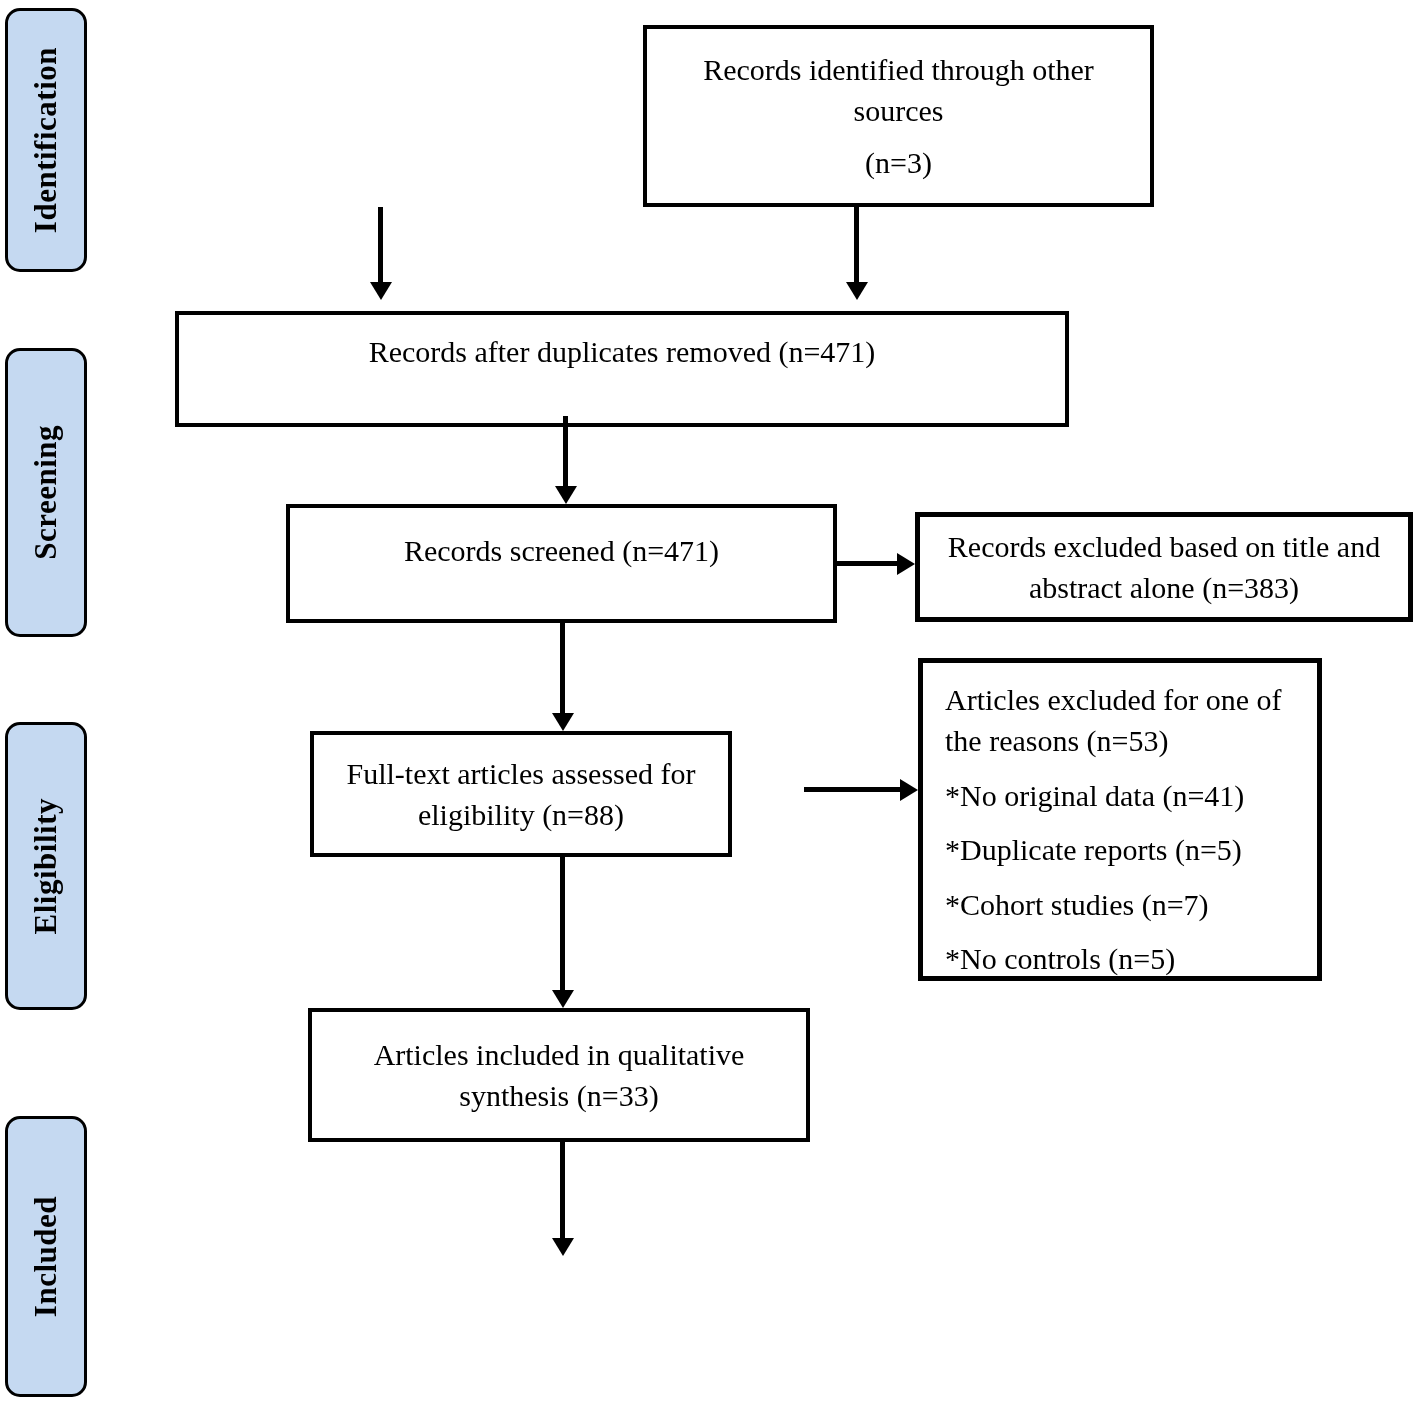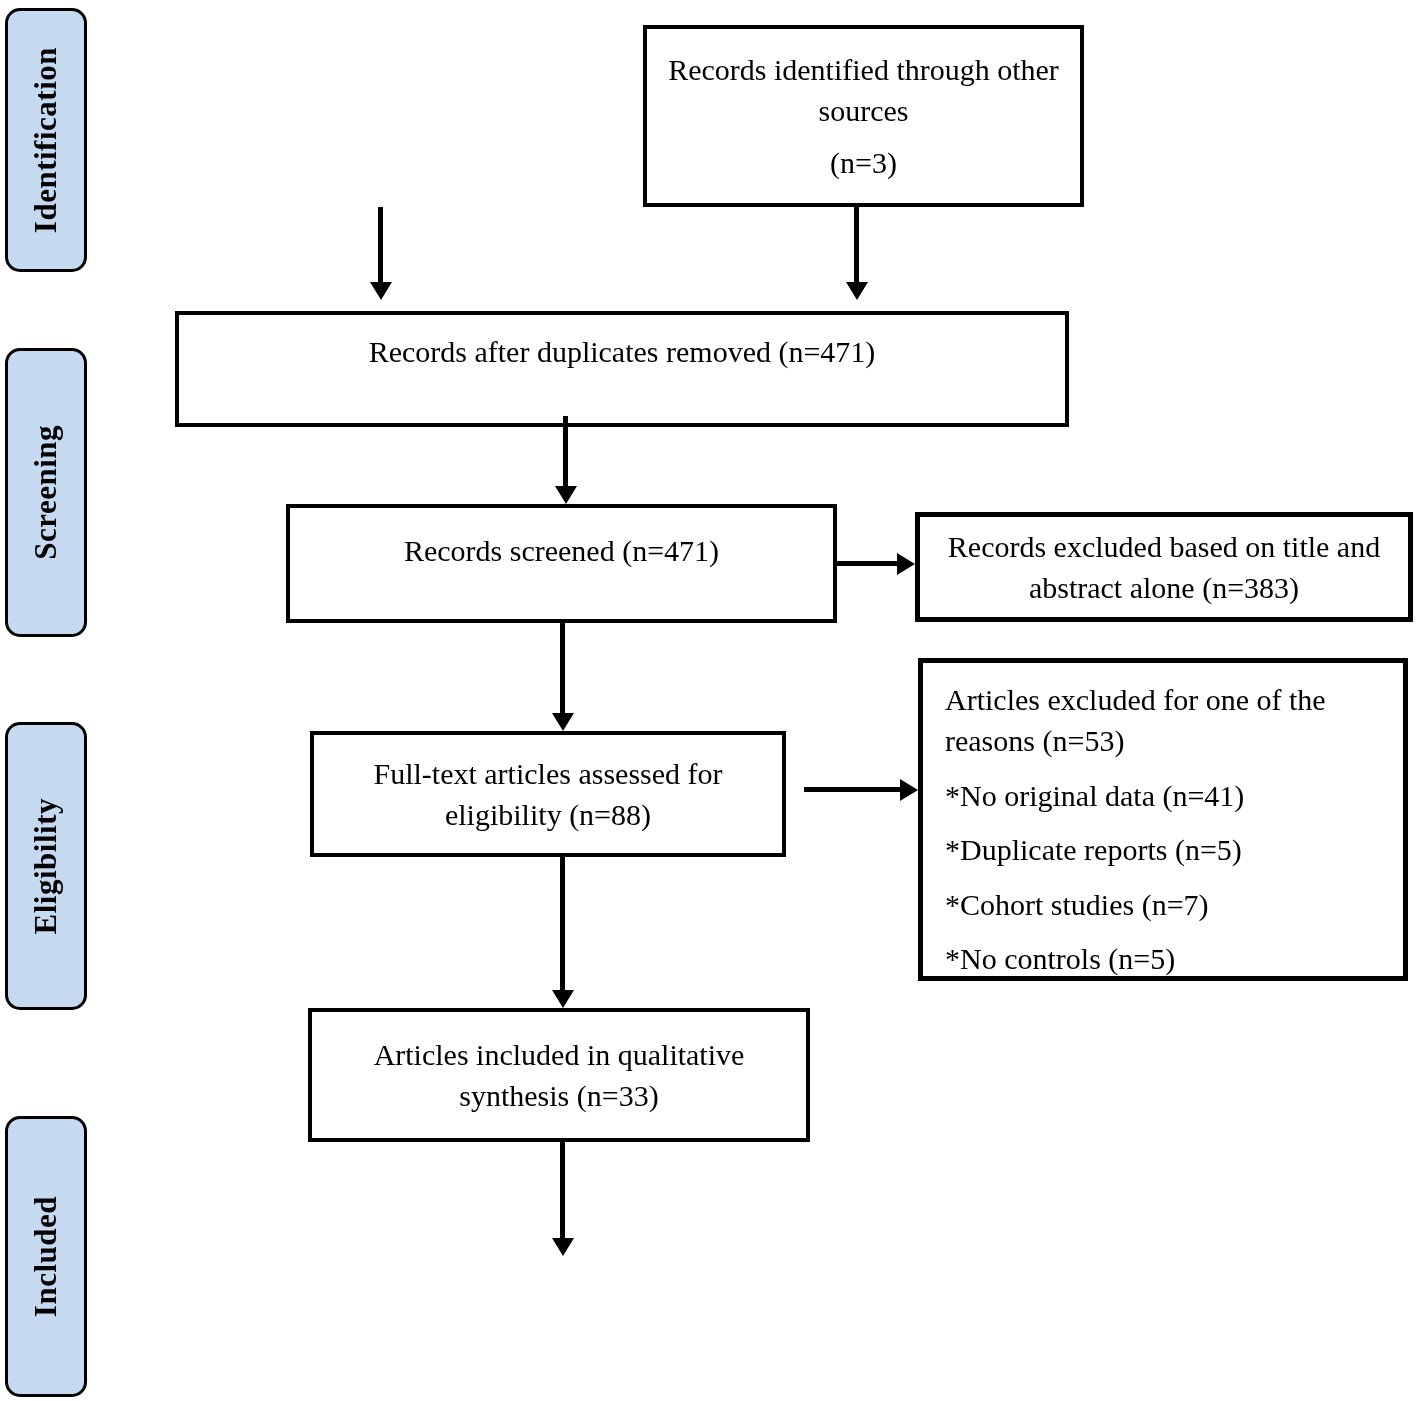--- a/index.html
+++ b/index.html
@@ -99,42 +99,42 @@
     <span class="stage-text">Screening</span>
   </div>
   <div class="stage" style="top:722px; height:288px;">
     <span class="stage-text">Eligibility</span>
   </div>
   <div class="stage" style="top:1116px; height:281px;">
     <span class="stage-text">Included</span>
   </div>
 
 
-  <div class="box center" style="left:643px; top:25px; width:441px; height:182px;">
+  <div class="box center" style="left:643px; top:25px; width:511px; height:182px;">
     <div>Records identified through other sources</div>
     <div class="box-count">(n=3)</div>
   </div>
 
   <div class="box topalign" style="left:175px; top:300px; width:894px; height:116px;margin-top:11px;">
     <div>Records after duplicates removed (n=471)</div>
   </div>
 
   <div class="box topalign" style="left:286px; top:504px; width:551px; height:119px; padding-top:22px;">
     <div>Records screened (n=471)</div>
   </div>
 
   <div class="box center thick" style="left:915px; top:512px; width:498px; height:110px;">
     <div>Records excluded based on title and abstract alone (n=383)</div>
   </div>
 
-  <div class="box center" style="left:310px; top:731px; width:476px; height:126px;">
+  <div class="box center" style="left:310px; top:731px; width:422px; height:126px;">
     <div>Full-text articles assessed for eligibility (n=88)</div>
   </div>
 
-  <div class="box leftalign thick" style="left:918px; top:658px; width:490px; height:323px;">
+  <div class="box leftalign thick" style="left:918px; top:658px; width:404px; height:323px;">
     <div>Articles excluded for one of the reasons (n=53)</div>
     <div class="reason">*No original data (n=41)</div>
     <div class="reason">*Duplicate reports (n=5)</div>
     <div class="reason">*Cohort studies (n=7)</div>
     <div class="reason">*No controls (n=5)</div>
   </div>
 
   <div class="box center" style="left:308px; top:1008px; width:502px; height:134px;text-align:center;">
     <div>Articles included in qualitative synthesis (n=33)</div>
   </div>

